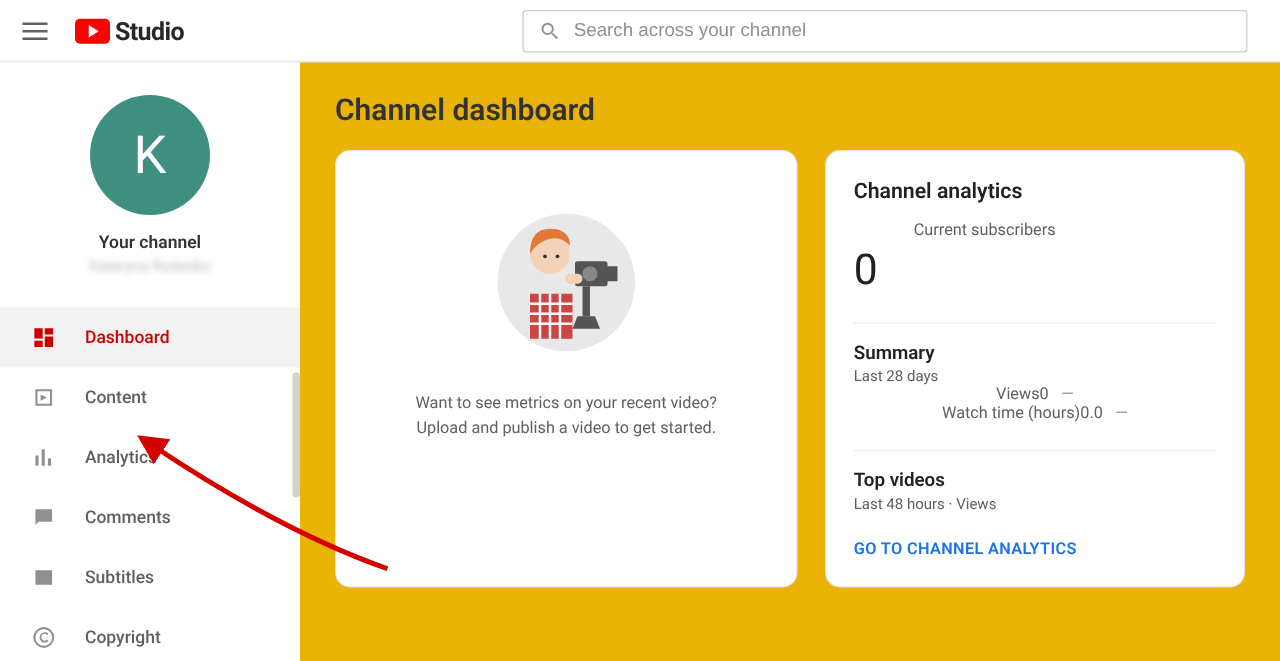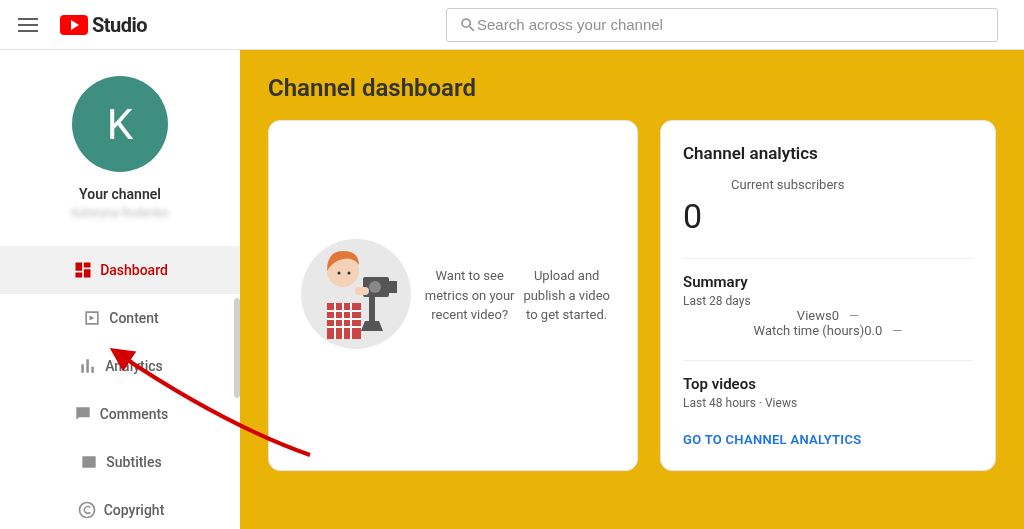--- a/index.html
+++ b/index.html
@@ -19,21 +19,21 @@
     }
     .hamburger span { height: 2px; background: #606060; width: 20px; }
     .logo { display: flex; align-items: center; gap: 4px; }
     .yt-icon { width: 28px; height: 20px; background: #ff0000; border-radius: 4px; position: relative; display: flex; align-items: center; justify-content: center; }
     .yt-icon::after { content: ""; border-left: 8px solid #fff; border-top: 5px solid transparent; border-bottom: 5px solid transparent; margin-left: 2px; }
     .logo-text { font-weight: 700; font-size: 20px; color: #282828; letter-spacing: -0.5px; text-align: center; }
     .search-wrap { margin-left: auto; margin-right: 8px; width: 580px; }
     .search-box {
       display: flex; 
       border: 1px solid #ccc; border-radius: 3px;
-      padding: 7px 12px;  margin-left: 28px;
+      padding: 7px 12px; gap: 10px;
     }
     .search-box input { border: none; outline: none; font-size: 15px; flex: 1; color: #333; background: transparent; }
     .search-box input::placeholder { color: #909090; }
     .search-icon-svg { width: 18px; height: 18px; fill: #909090; }
 
     
     .body-row { display: flex; height: calc(529px - 50px); }
     .sidebar { width: 240px; background: #fff; padding-top: 20px; position: relative; }
     .scrollbar-hint { position: absolute; right: 0; top: 248px; width: 6px; height: 100px; background: rgba(0,0,0,0.18); border-radius: 3px; }
 
@@ -41,35 +41,35 @@
     .avatar {
       width: 96px; height: 96px; border-radius: 50%; background: #3f8f80;
       display: inline-flex; align-items: center; justify-content: center;
       color: #fff; font-size: 42px; font-weight: 400;
     }
     .channel-label { font-size: 14px; font-weight: 600; color: #333; margin-top: 14px; }
     .channel-name { font-size: 12px; color: #bbb; filter: blur(2.5px); margin-top: 4px; }
 
     .nav { margin-top: 12px; }
     .nav-item {
-      display: flex; align-items: center; gap: 6px;
+      display: flex; align-items: center; gap: 22px;
       padding: 0 24px; height: 48px;
-      font-size: 14px; color: #606060; cursor: pointer; font-weight: 500; justify-content: center;
+      font-size: 14px; color: #606060; cursor: pointer; font-weight: 500;
     }
     .nav-item.active { background: #f1f1f1; color: #cc0000; }
     .nav-item.active .nav-icon { color: #cc0000; }
     .nav-icon { width: 22px; height: 22px; display: flex; align-items: center; justify-content: center; color: #909090; }
     .nav-icon svg { width: 20px; height: 20px; fill: currentColor; }
 
     
     .main { flex: 1; background: #eab308; padding: 24px 28px; overflow: hidden; }
     .page-title { font-size: 24px; color: #333; font-weight: 600; margin-bottom: 18px; }
     .cards-row { display: flex; gap: 22px; }
     .card { background: #fff; border: 1px solid #e5e5e5; border-radius: 12px; padding: 22px; }
-    .upload-card { width: 370px; display: flex; flex-direction: row; align-items: center; text-align: center; }
+    .upload-card { width: 370px; display: flex; flex-direction: column; align-items: center; text-align: center; }
     .illus { margin-top: 18px; margin-bottom: 18px; }
     .upload-text { font-size: 13px; color: #606060; line-height: 1.5; }
     .upload-btn {
       margin-top: 20px; background: #2962ff; color: #fff; border: none;
       padding: 11px 20px; font-size: 13px; font-weight: 600; letter-spacing: 0.3px;
       cursor: pointer; border-radius: 2px;
     }
 
     .analytics-card { flex: 1; }
     .ac-title { font-size: 17px; font-weight: 600; color: #212121; }

